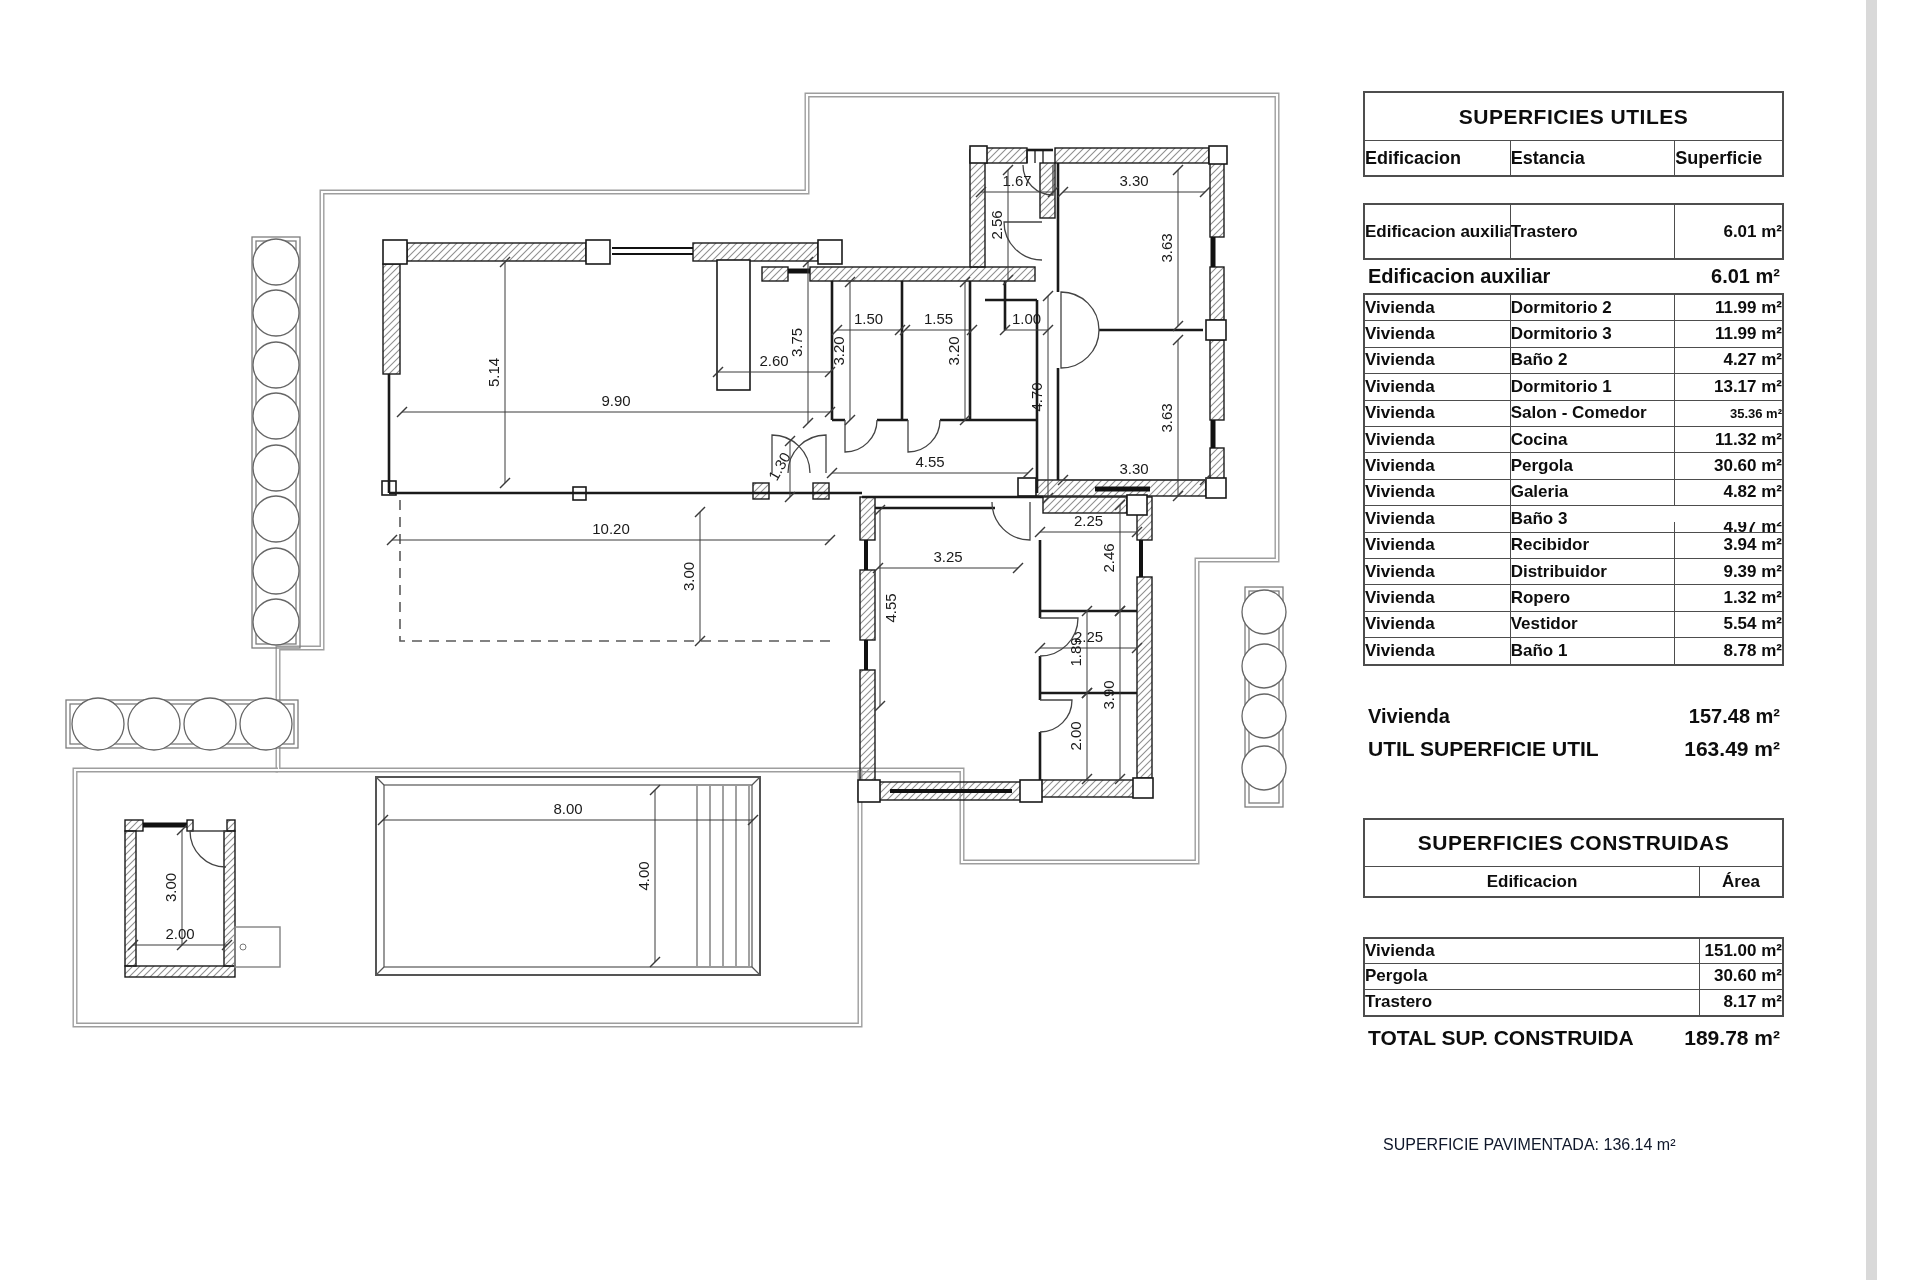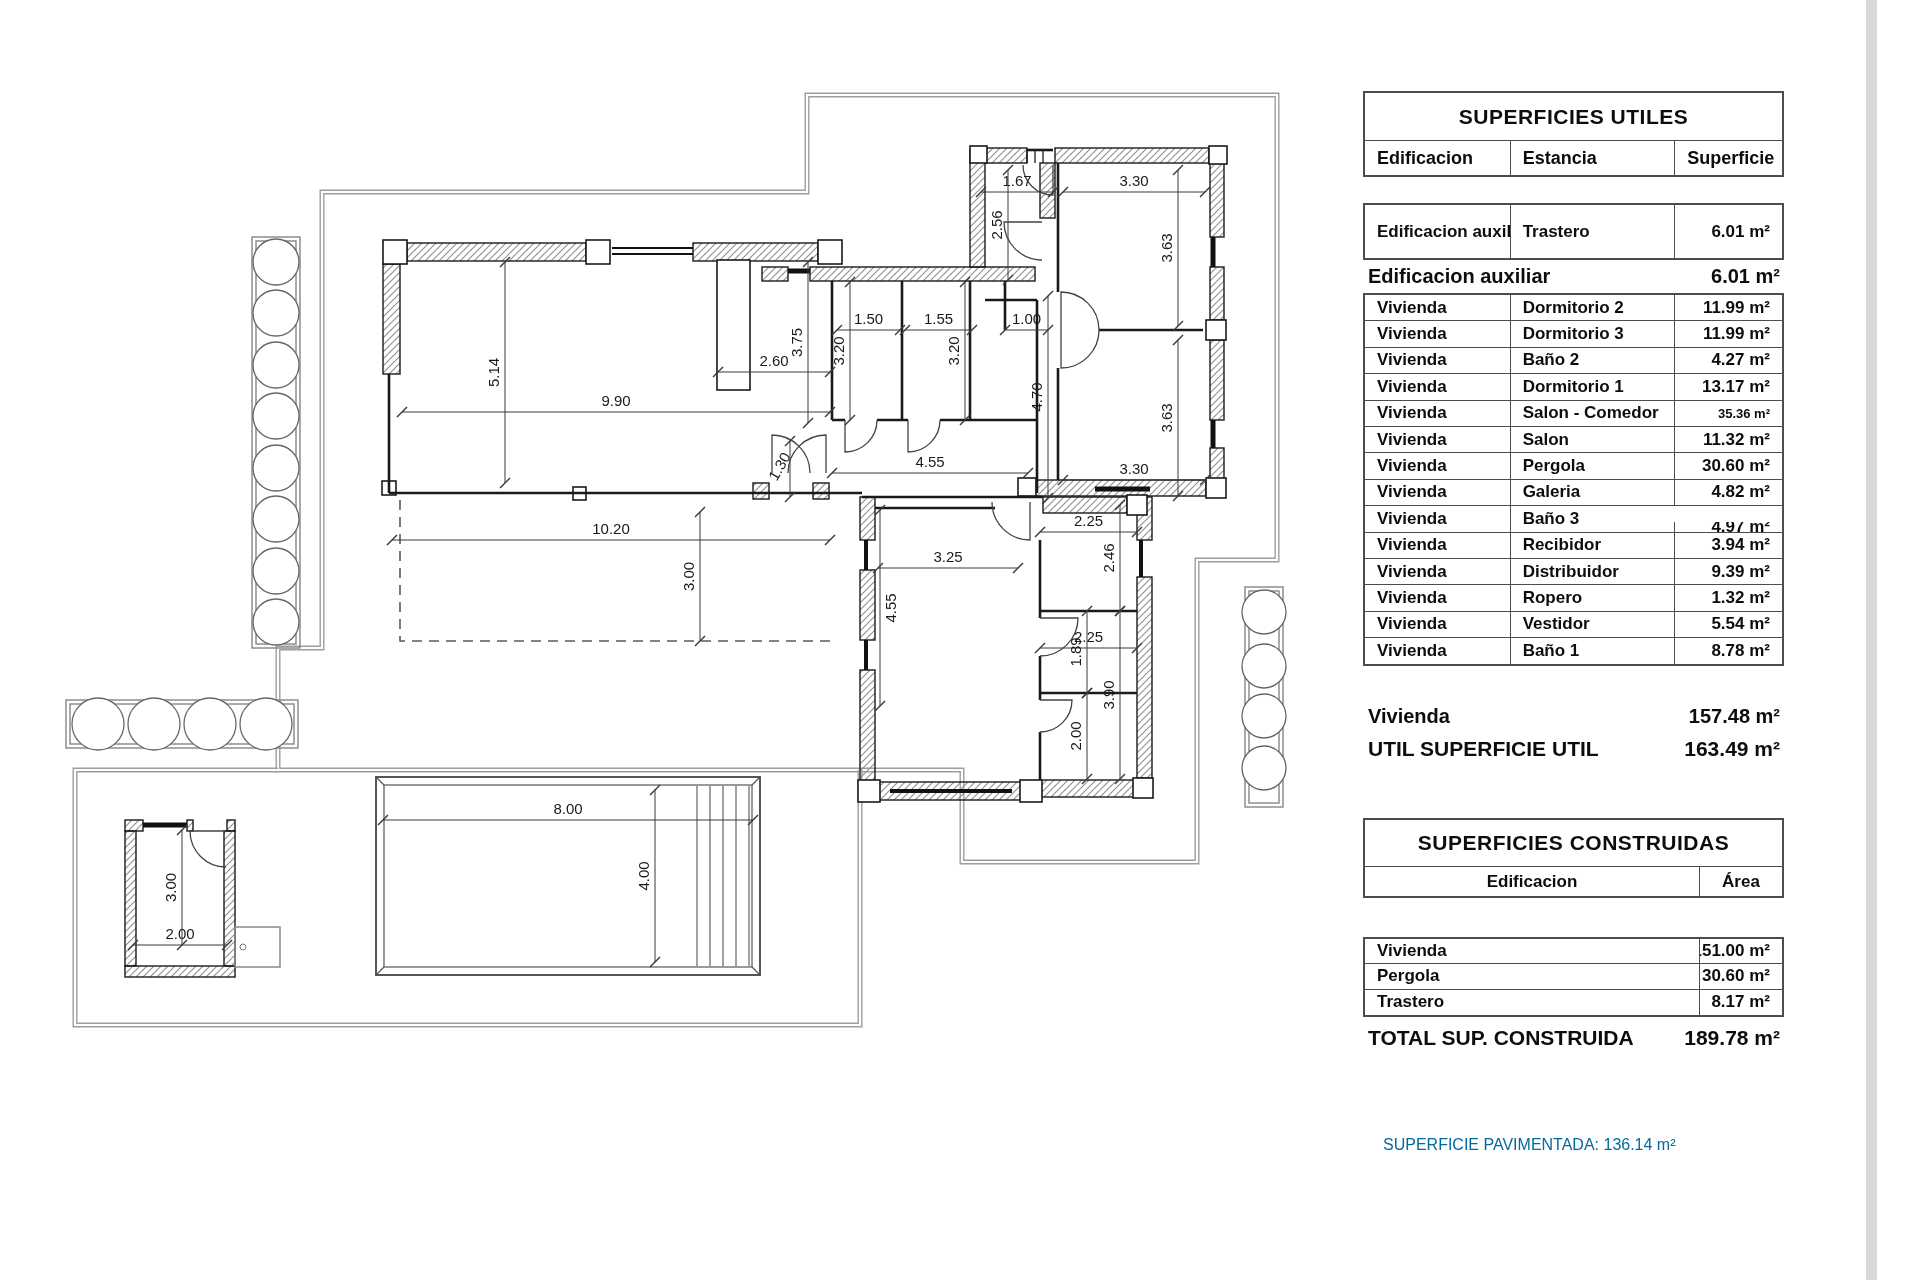--- a/index.html
+++ b/index.html
@@ -4,30 +4,30 @@
 <style>
   html,body{margin:0;padding:0;background:#ffffff;}
   #sheet{position:relative;width:1920px;height:1280px;background:#ffffff;overflow:hidden;
          font-family:"Liberation Sans",sans-serif;}
   svg{position:absolute;left:0;top:0;}
   
   .box{position:absolute;border:2px solid #4d4d4d;box-sizing:border-box;background:#fff;}
   .trow{display:flex;box-sizing:border-box;}
   .trow.bordered{border-bottom:1.5px solid #4d4d4d;}
   .trow:last-child{border-bottom:none;}
-  .tc{box-sizing:border-box;padding:2px 12px;font-weight:bold;color:#0d0d0d;
+  .tc{box-sizing:border-box;padding:2px 0;font-weight:bold;color:#0d0d0d;
       white-space:nowrap;overflow:hidden;display:flex;align-items:center;}
   .tc.vdiv{border-left:1.5px solid #4d4d4d;}
   .tc.val{justify-content:flex-end;}
   .tc.ctr{justify-content:center;}
   .title-row{display:flex;align-items:center;justify-content:center;font-weight:bold;
              font-size:21px;letter-spacing:.5px;color:#0d0d0d;border-bottom:1.5px solid #4d4d4d;box-sizing:border-box;}
   .free{position:absolute;display:flex;justify-content:space-between;align-items:center;
         font-weight:bold;color:#0d0d0d;box-sizing:border-box;}
-  .note{position:absolute;font-size:16px;color:#0369a1;font-weight:normal;}
+  .note{position:absolute;font-size:16px;color:#0f172a;font-weight:normal;}
 </style>
 </head>
 <body>
 
 <div id="sheet">
 
   <svg width="1920" height="1280" viewBox="0 0 1920 1280">
     <defs>
       <pattern id="hatch" patternUnits="userSpaceOnUse" width="7" height="7">
         <path d="M-1,8 L8,-1 M-1,1 L1,-1 M6,8 L8,6" stroke="#8f8f8f" stroke-width="1.1"></path>
@@ -367,21 +367,21 @@
         <div class="tc vdiv" style="width: 165px; font-size: 17px;">Dormitorio 1</div>
         <div class="tc vdiv val" style="width: 108px; font-size: 17px;">13.17 m²</div>
       </div>
       <div class="trow bordered" style="height: 26.4px;">
         <div class="tc" style="width: 145px; font-size: 17px;">Vivienda</div>
         <div class="tc vdiv" style="width: 165px; font-size: 17px;">Salon - Comedor</div>
         <div class="tc vdiv val" style="width: 108px; font-size: 13px;">35.36 m²</div>
       </div>
       <div class="trow bordered" style="height: 26.4px;">
         <div class="tc" style="width: 145px; font-size: 17px;">Vivienda</div>
-        <div class="tc vdiv" style="width: 165px; font-size: 17px;">Salon</div>
+        <div class="tc vdiv" style="width: 165px; font-size: 17px;">Cocina</div>
         <div class="tc vdiv val" style="width: 108px; font-size: 17px;">11.32 m²</div>
       </div>
       <div class="trow bordered" style="height: 26.4px;">
         <div class="tc" style="width: 145px; font-size: 17px;">Vivienda</div>
         <div class="tc vdiv" style="width: 165px; font-size: 17px;">Pergola</div>
         <div class="tc vdiv val" style="width: 108px; font-size: 17px;">30.60 m²</div>
       </div>
       <div class="trow bordered" style="height: 26.4px;">
         <div class="tc" style="width: 145px; font-size: 17px;">Vivienda</div>
         <div class="tc vdiv" style="width: 165px; font-size: 17px;">Galeria</div>

